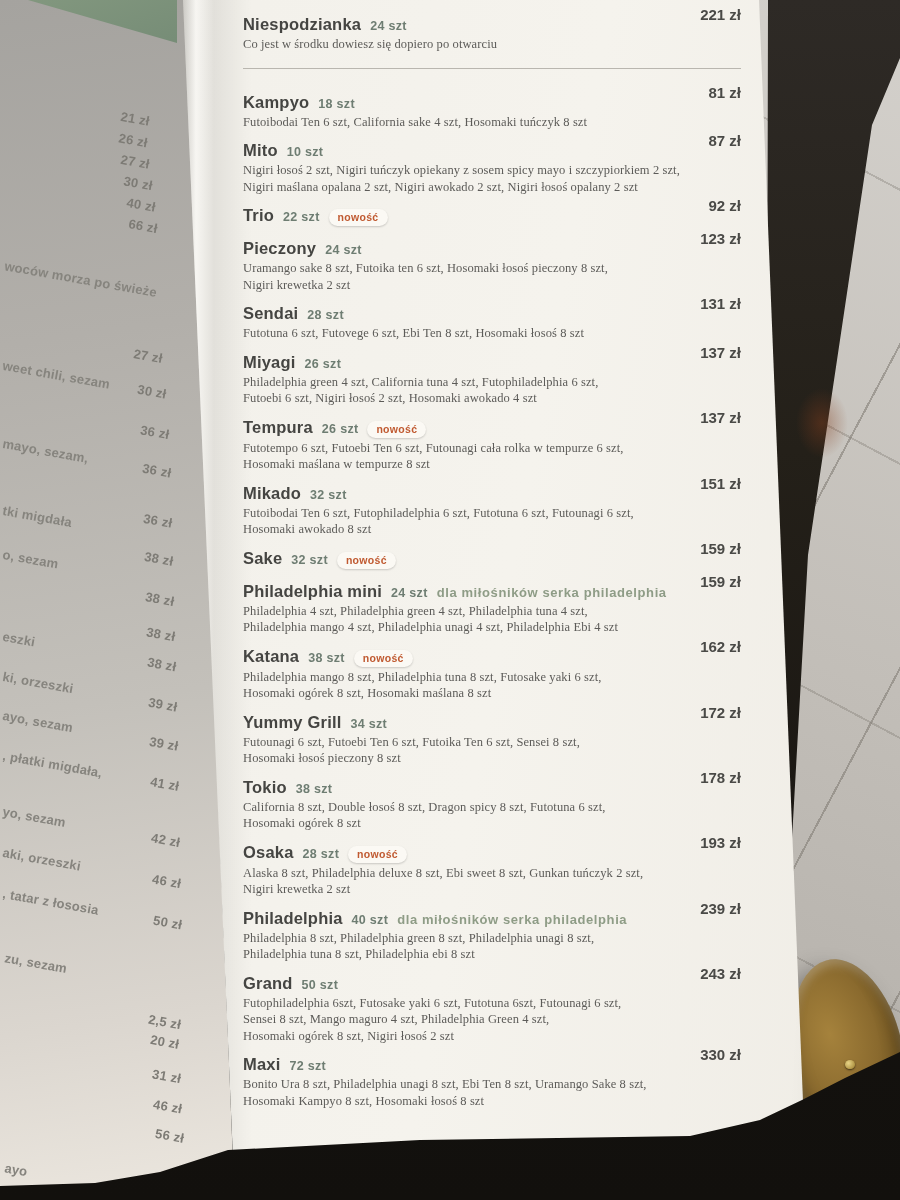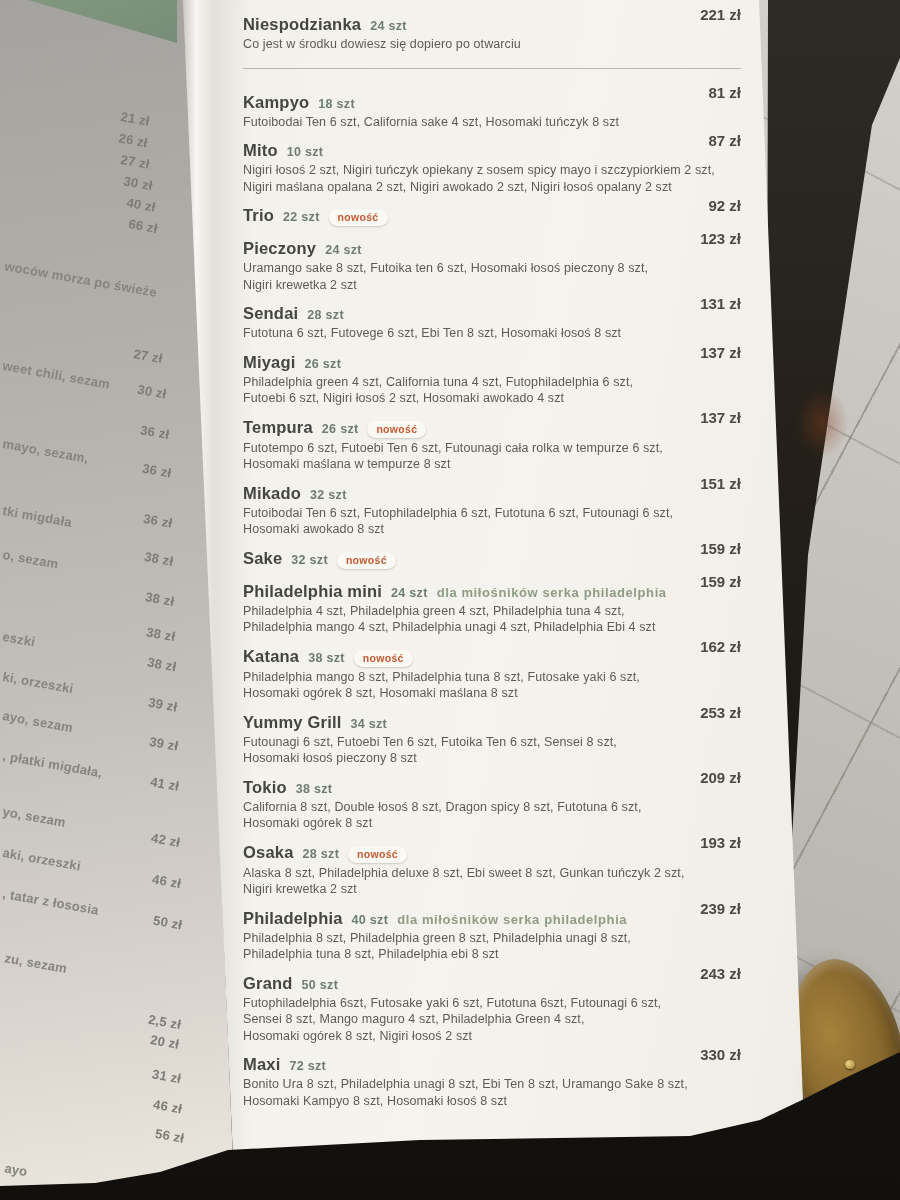--- a/index.html
+++ b/index.html
@@ -50,21 +50,21 @@
       linear-gradient(93deg,rgba(0,0,0,0) 88%,rgba(0,0,0,.10) 99%);}
   .menu{position:absolute;left:243px;top:0;width:500px;padding-top:4px;}
   .menu-item{position:relative;padding-top:11px;}
   .item-price{position:absolute;top:2px;right:2px;font-size:15px;font-weight:700;color:#4a4a47;}
   .name-row{display:flex;align-items:baseline;gap:9px;margin-bottom:2px;}
   .item-name{font-size:16.5px;font-weight:700;color:#454542;letter-spacing:.2px;}
   .item-count{font-size:12.5px;font-weight:600;color:#6e7d72;letter-spacing:.3px;}
   .badge-new{font-size:10.5px;font-weight:700;color:#c05a31;background:#fbf9f4;
     padding:2px 9px 3px;border-radius:10px;box-shadow:0 1px 2px rgba(0,0,0,.18);letter-spacing:.3px;}
   .item-note{font-size:13px;font-weight:600;color:#8e9c86;letter-spacing:.6px;}
-  .desc-line{font-size:12.5px;line-height:16.5px;color:#5c5b58;letter-spacing:.1px;}
+  .desc-line{font-size:12.5px;line-height:16.5px;color:#5c5b58;letter-spacing:.1px;font-family:Liberation Serif, serif;}
   .divider{height:1px;background:#b9b6af;margin:15px 2px 13px 0;}
 
   
   .bottom-dark{position:absolute;left:0;top:0;width:900px;height:1200px;pointer-events:none;
     clip-path:polygon(0 1186px,95px 1183px,160px 1172px,228px 1150px,420px 1140px,690px 1136px,760px 1120px,802px 1100px,845px 1078px,900px 1052px,900px 1200px,0 1200px);
     background:linear-gradient(180deg,#1b1814 0%,#12100d 100%);}
 </style>
 </head>
 <body>
 
@@ -310,32 +310,32 @@
           <span class="item-name">Katana</span>
           <span class="item-count">38 szt</span>
           <span class="badge-new">nowość</span>
         </div>
         <div class="item-desc">
           <div class="desc-line">Philadelphia mango 8 szt, Philadelphia tuna 8 szt, Futosake yaki 6 szt,</div>
           <div class="desc-line">Hosomaki ogórek 8 szt, Hosomaki maślana 8 szt</div>
         </div>
       </div>
       <div class="menu-item">
-        <span class="item-price">253 zł</span>
+        <span class="item-price">172 zł</span>
         <div class="name-row">
           <span class="item-name">Yummy Grill</span>
           <span class="item-count">34 szt</span>
         </div>
         <div class="item-desc">
           <div class="desc-line">Futounagi 6 szt, Futoebi Ten 6 szt, Futoika Ten 6 szt, Sensei 8 szt,</div>
           <div class="desc-line">Hosomaki łosoś pieczony 8 szt</div>
         </div>
       </div>
       <div class="menu-item">
-        <span class="item-price">209 zł</span>
+        <span class="item-price">178 zł</span>
         <div class="name-row">
           <span class="item-name">Tokio</span>
           <span class="item-count">38 szt</span>
         </div>
         <div class="item-desc">
           <div class="desc-line">California 8 szt, Double łosoś 8 szt, Dragon spicy 8 szt, Futotuna 6 szt,</div>
           <div class="desc-line">Hosomaki ogórek 8 szt</div>
         </div>
       </div>
       <div class="menu-item">

